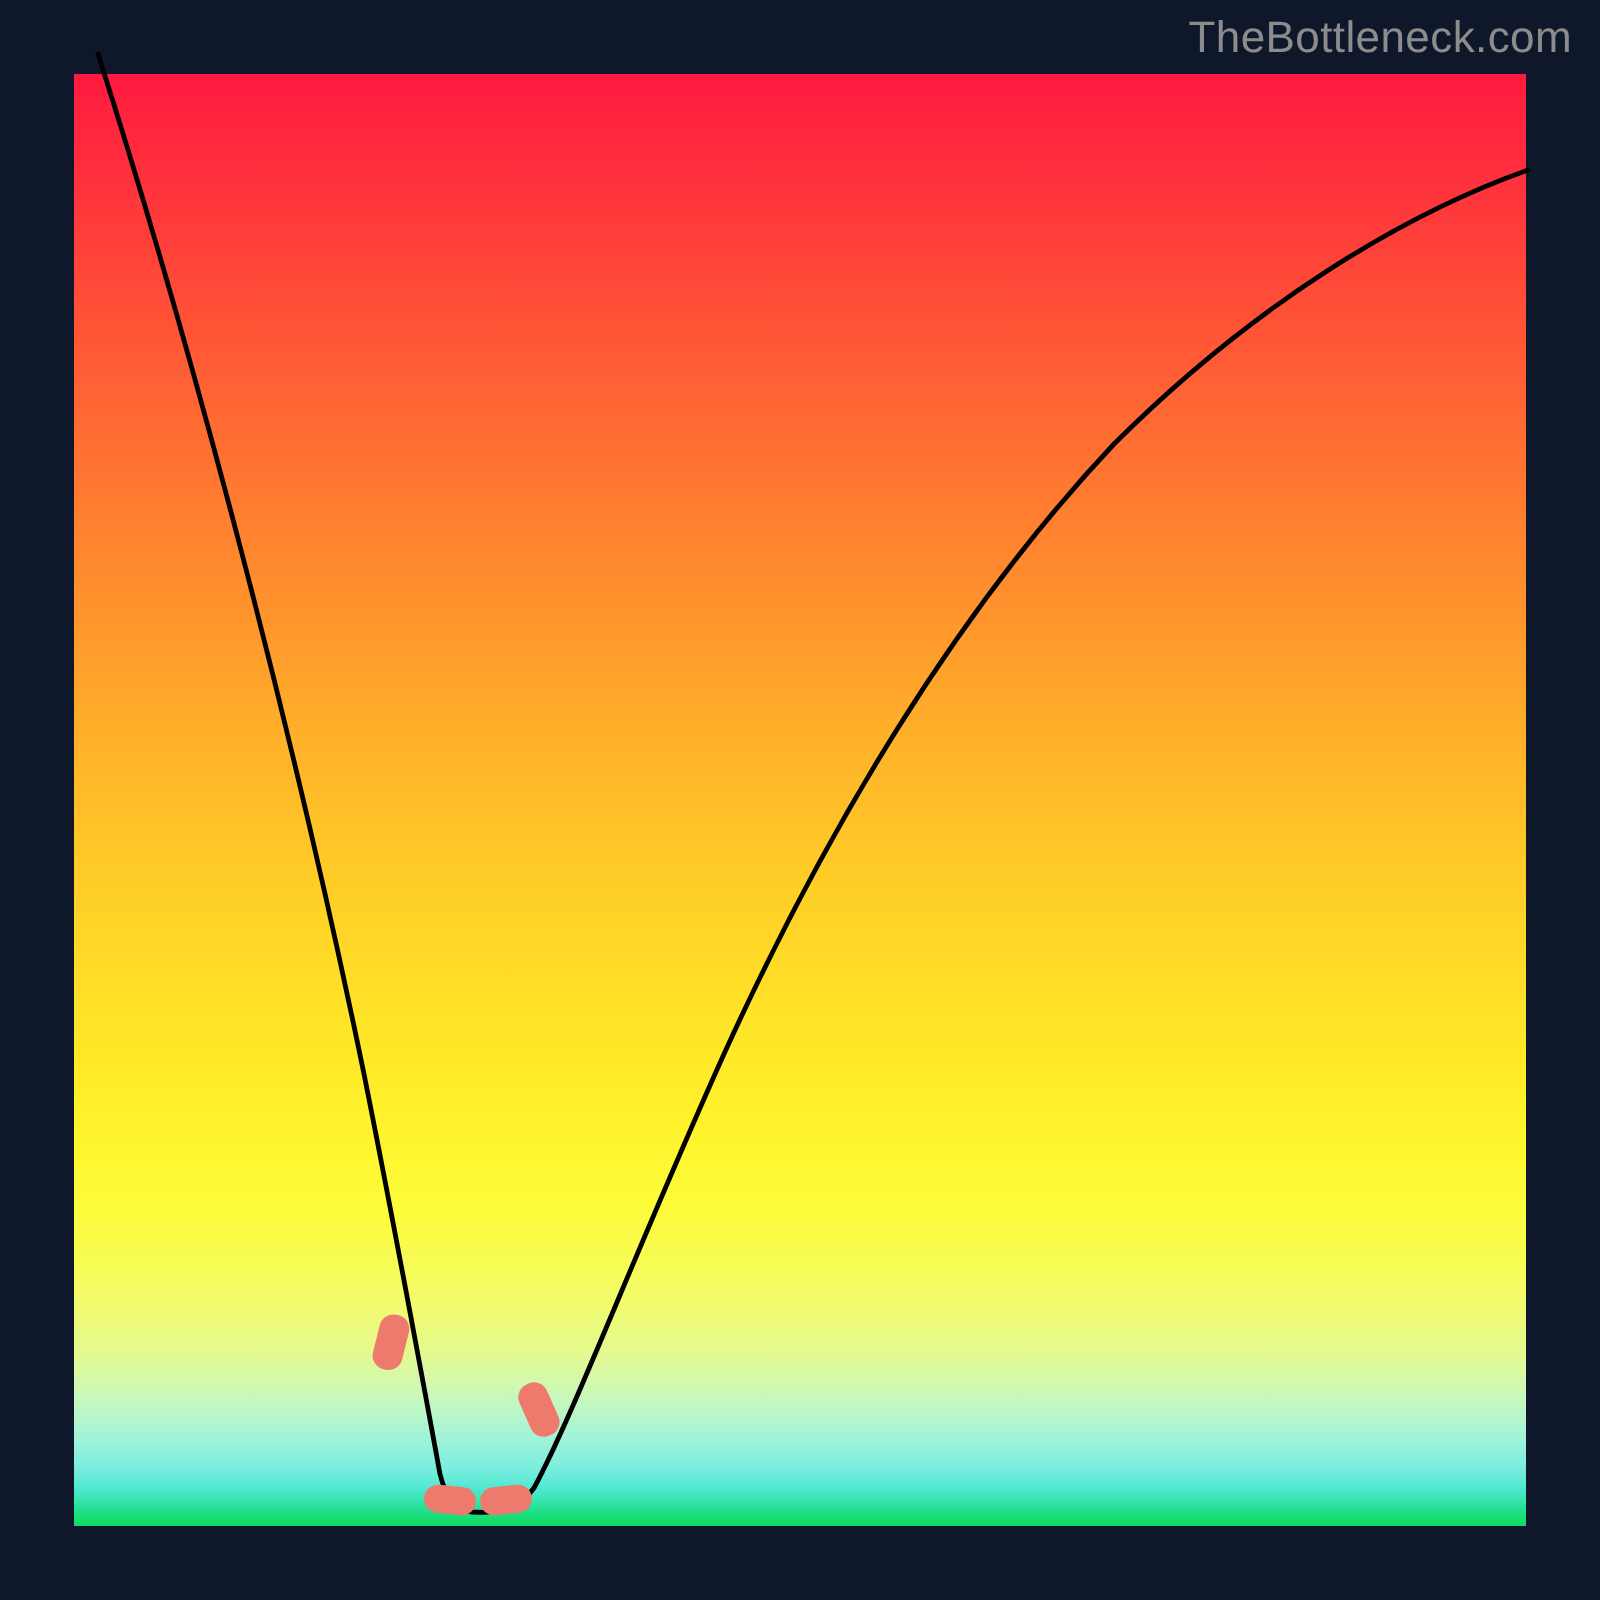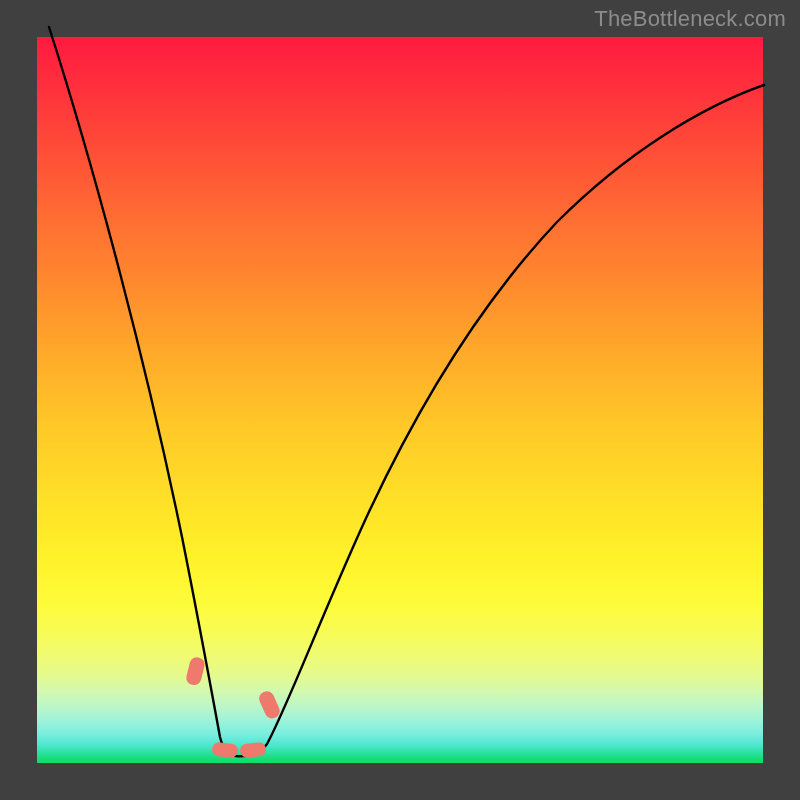--- a/index.html
+++ b/index.html
@@ -10,21 +10,21 @@
     background: #000;
     overflow: hidden;
     font-family: Arial, Helvetica, sans-serif;
   }
   .frame {
     position: absolute;
     left: 0;
     top: 0;
     width: 800px;
     height: 800px;
-    background: #404040;
+    background: #0f172a;
   }
   .plot-area {
     position: absolute;
     left: 37px;
     top: 37px;
     width: 726px;
     height: 726px;
     
     background: linear-gradient(to bottom,
       #ff1a3f 0%,

